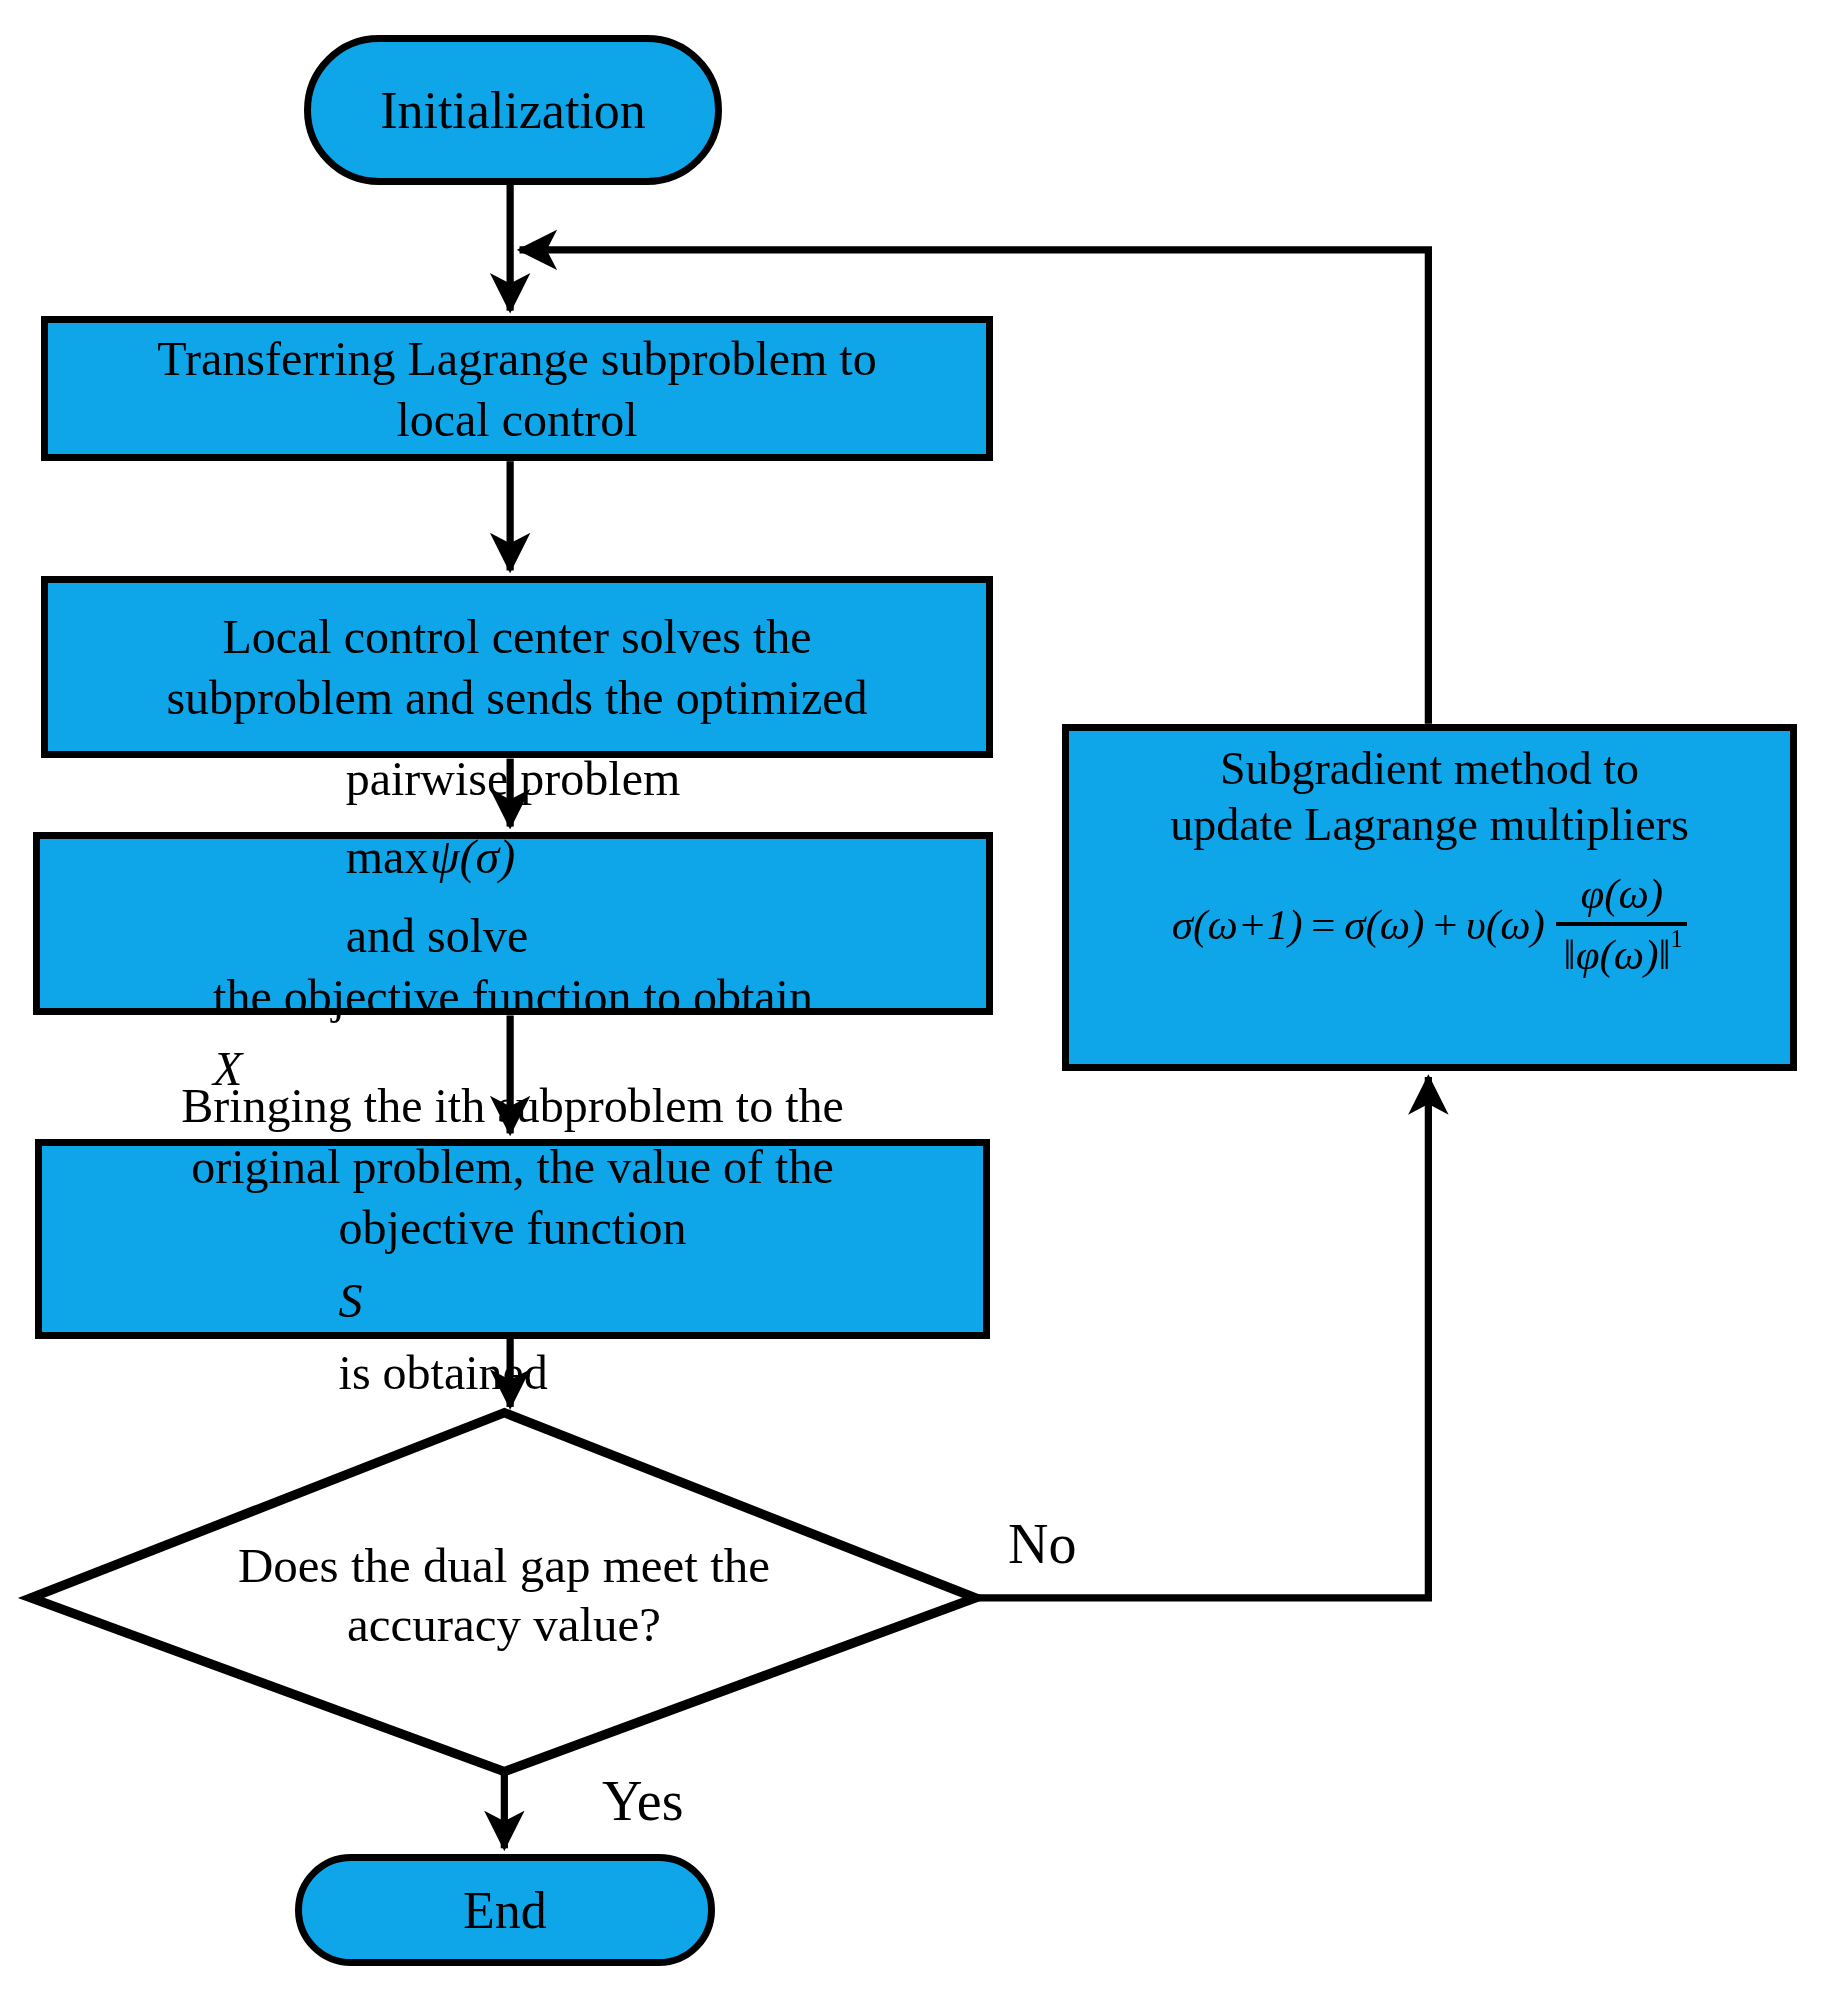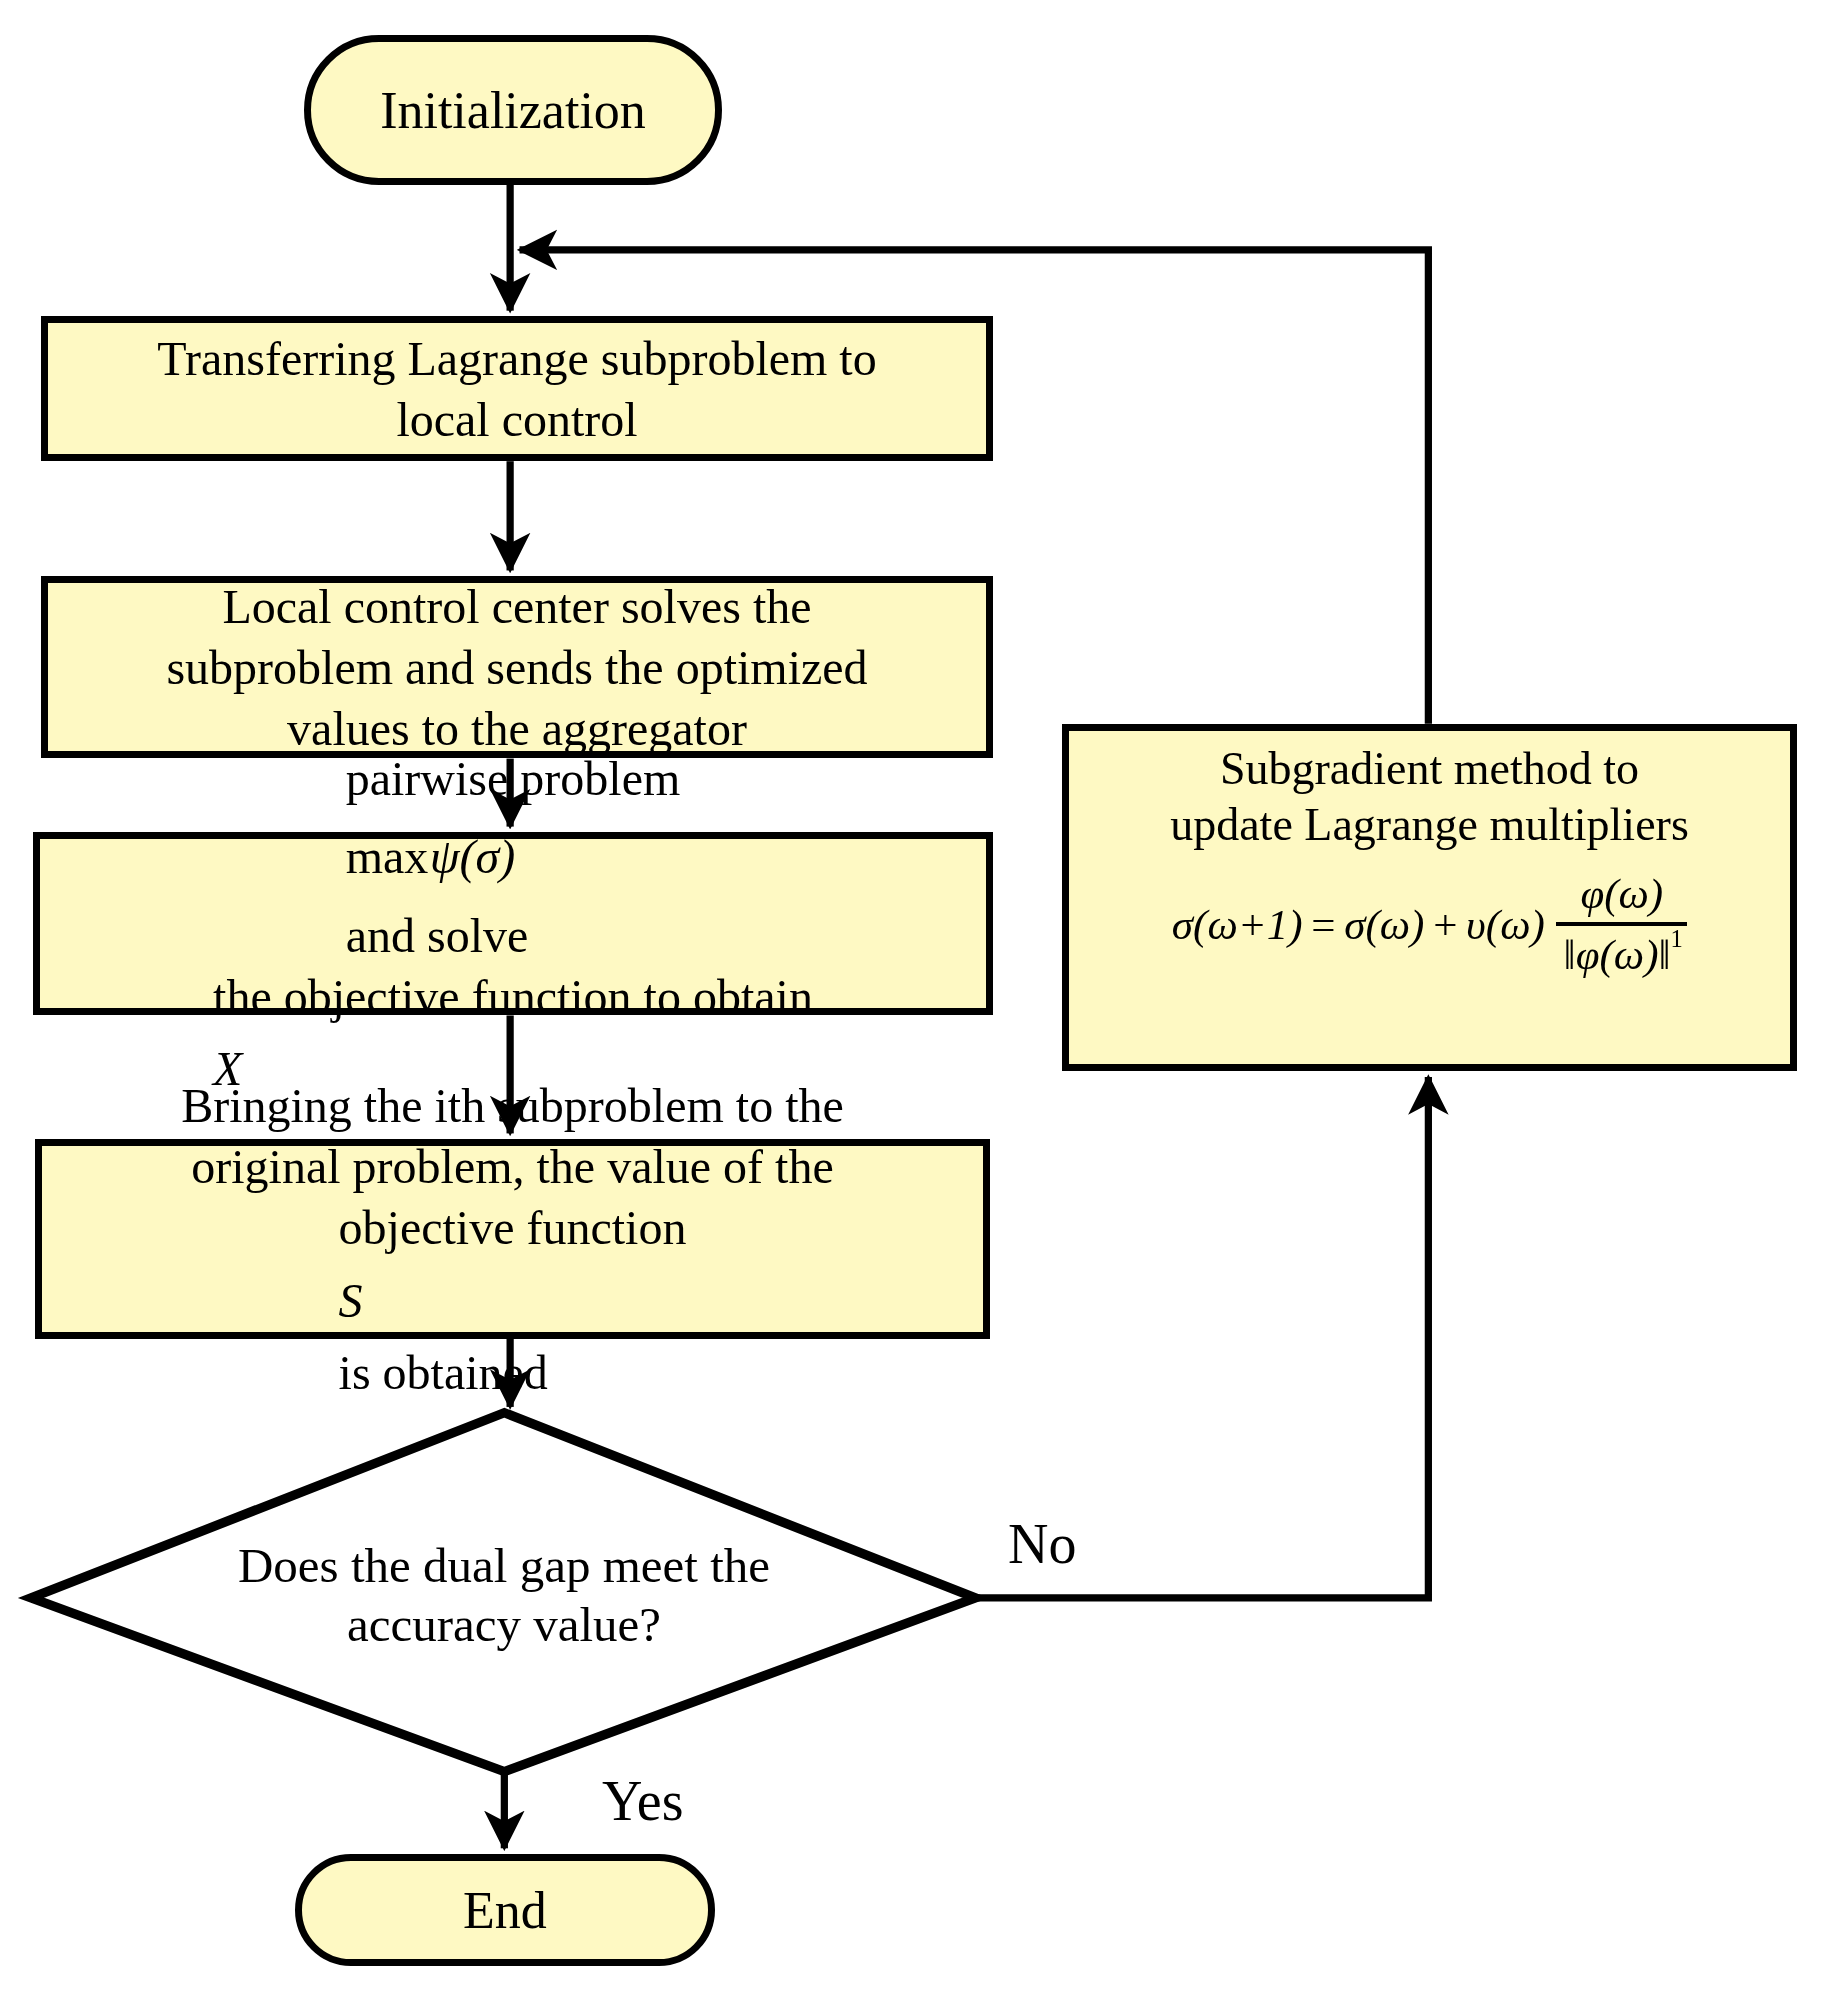--- a/index.html
+++ b/index.html
@@ -12,21 +12,21 @@
     color: #000000;
   }
   .canvas svg.wires {
     position: absolute;
     left: 0; top: 0;
     width: 1822px; height: 2015px;
   }
   .node {
     position: absolute;
     box-sizing: border-box;
-    background: #fef9c3;
+    background: #0ea5e9;
     border: 7.2px solid #000000;
     display: flex;
     flex-direction: column;
     justify-content: center;
     align-items: center;
     text-align: left;
   }
   .terminal {
     border-radius: 75px;
     font-size: 52px;
@@ -125,21 +125,20 @@
   </div>
 
   <div class="node process" style="left:41px; top:316px; width:952px; height:145px;">
     <div class="line">Transferring Lagrange subproblem to</div>
     <div class="line">local control</div>
   </div>
 
   <div class="node process" style="left:41px; top:576px; width:952px; height:182px;">
     <div class="line">Local control center solves the</div>
     <div class="line">subproblem and sends the optimized</div>
-    <div class="line">values to the aggregator</div>
   </div>
 
   <div class="node process" style="left:33px; top:832px; width:960px; height:183px;">
     <div class="line composite">
       <span>pairwise problem</span>
       <span class="mathgrp">
         <span>max</span>
         <span class="it">ψ(σ)</span>
       </span>
       <span>and solve</span>

